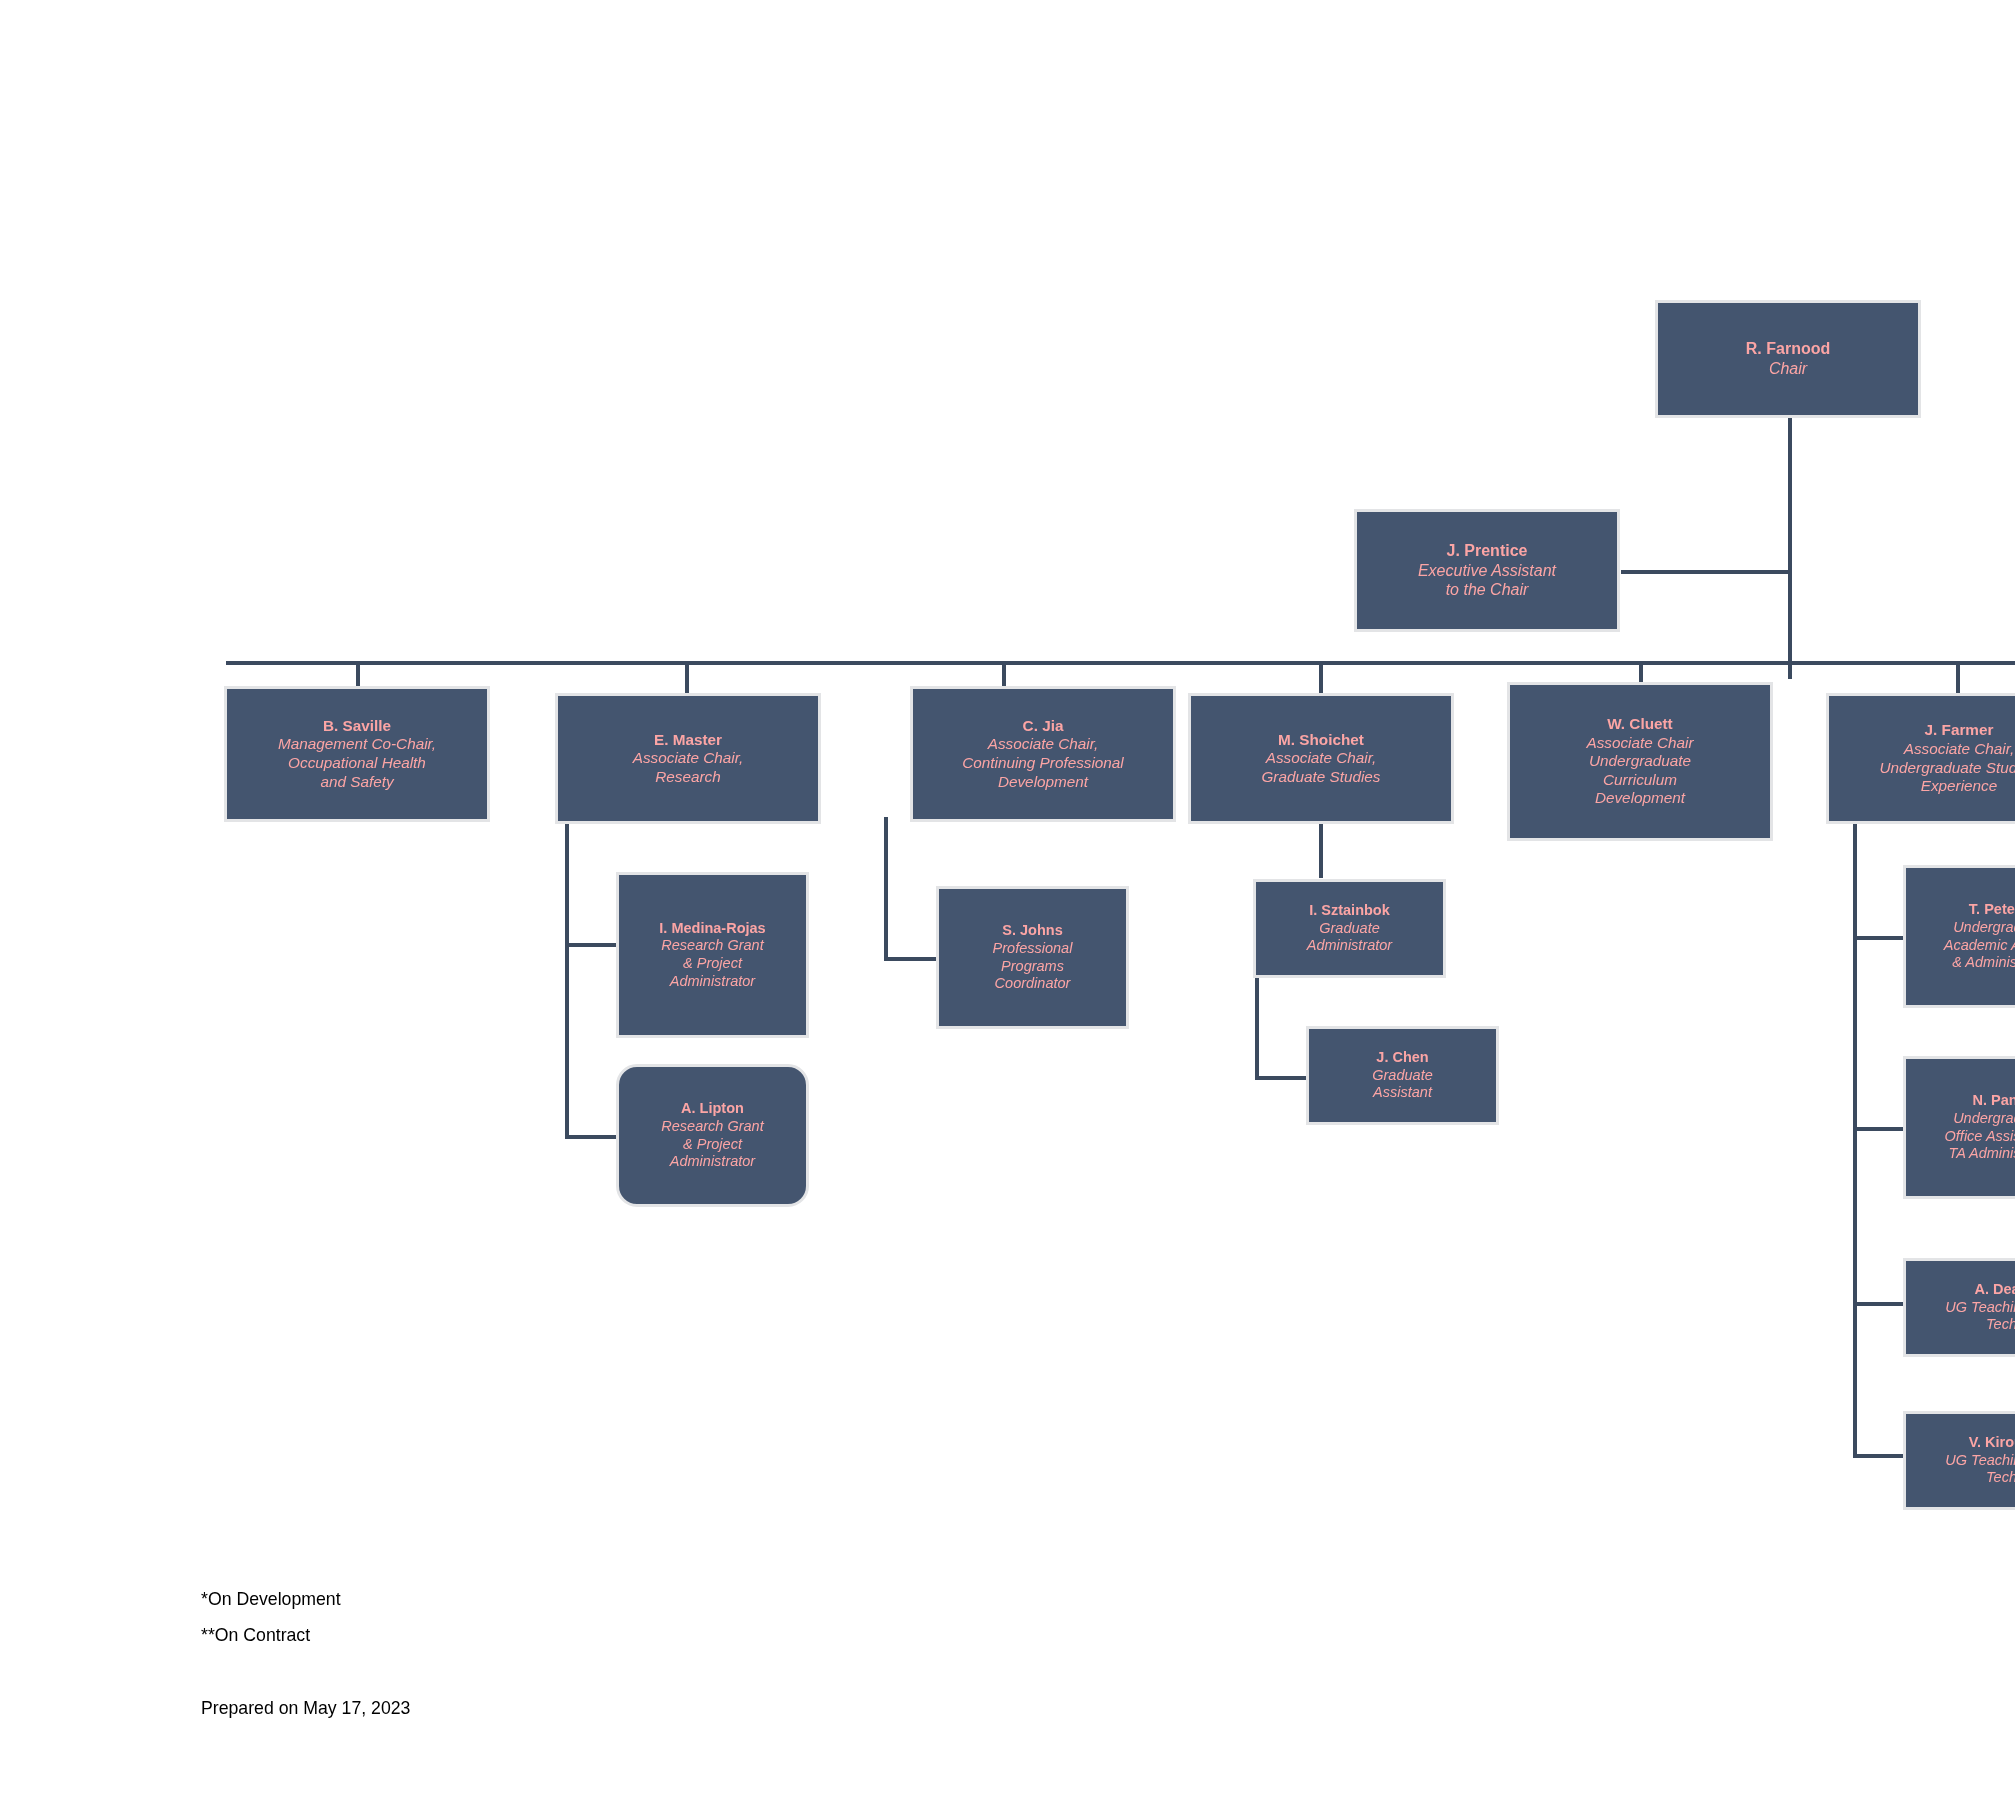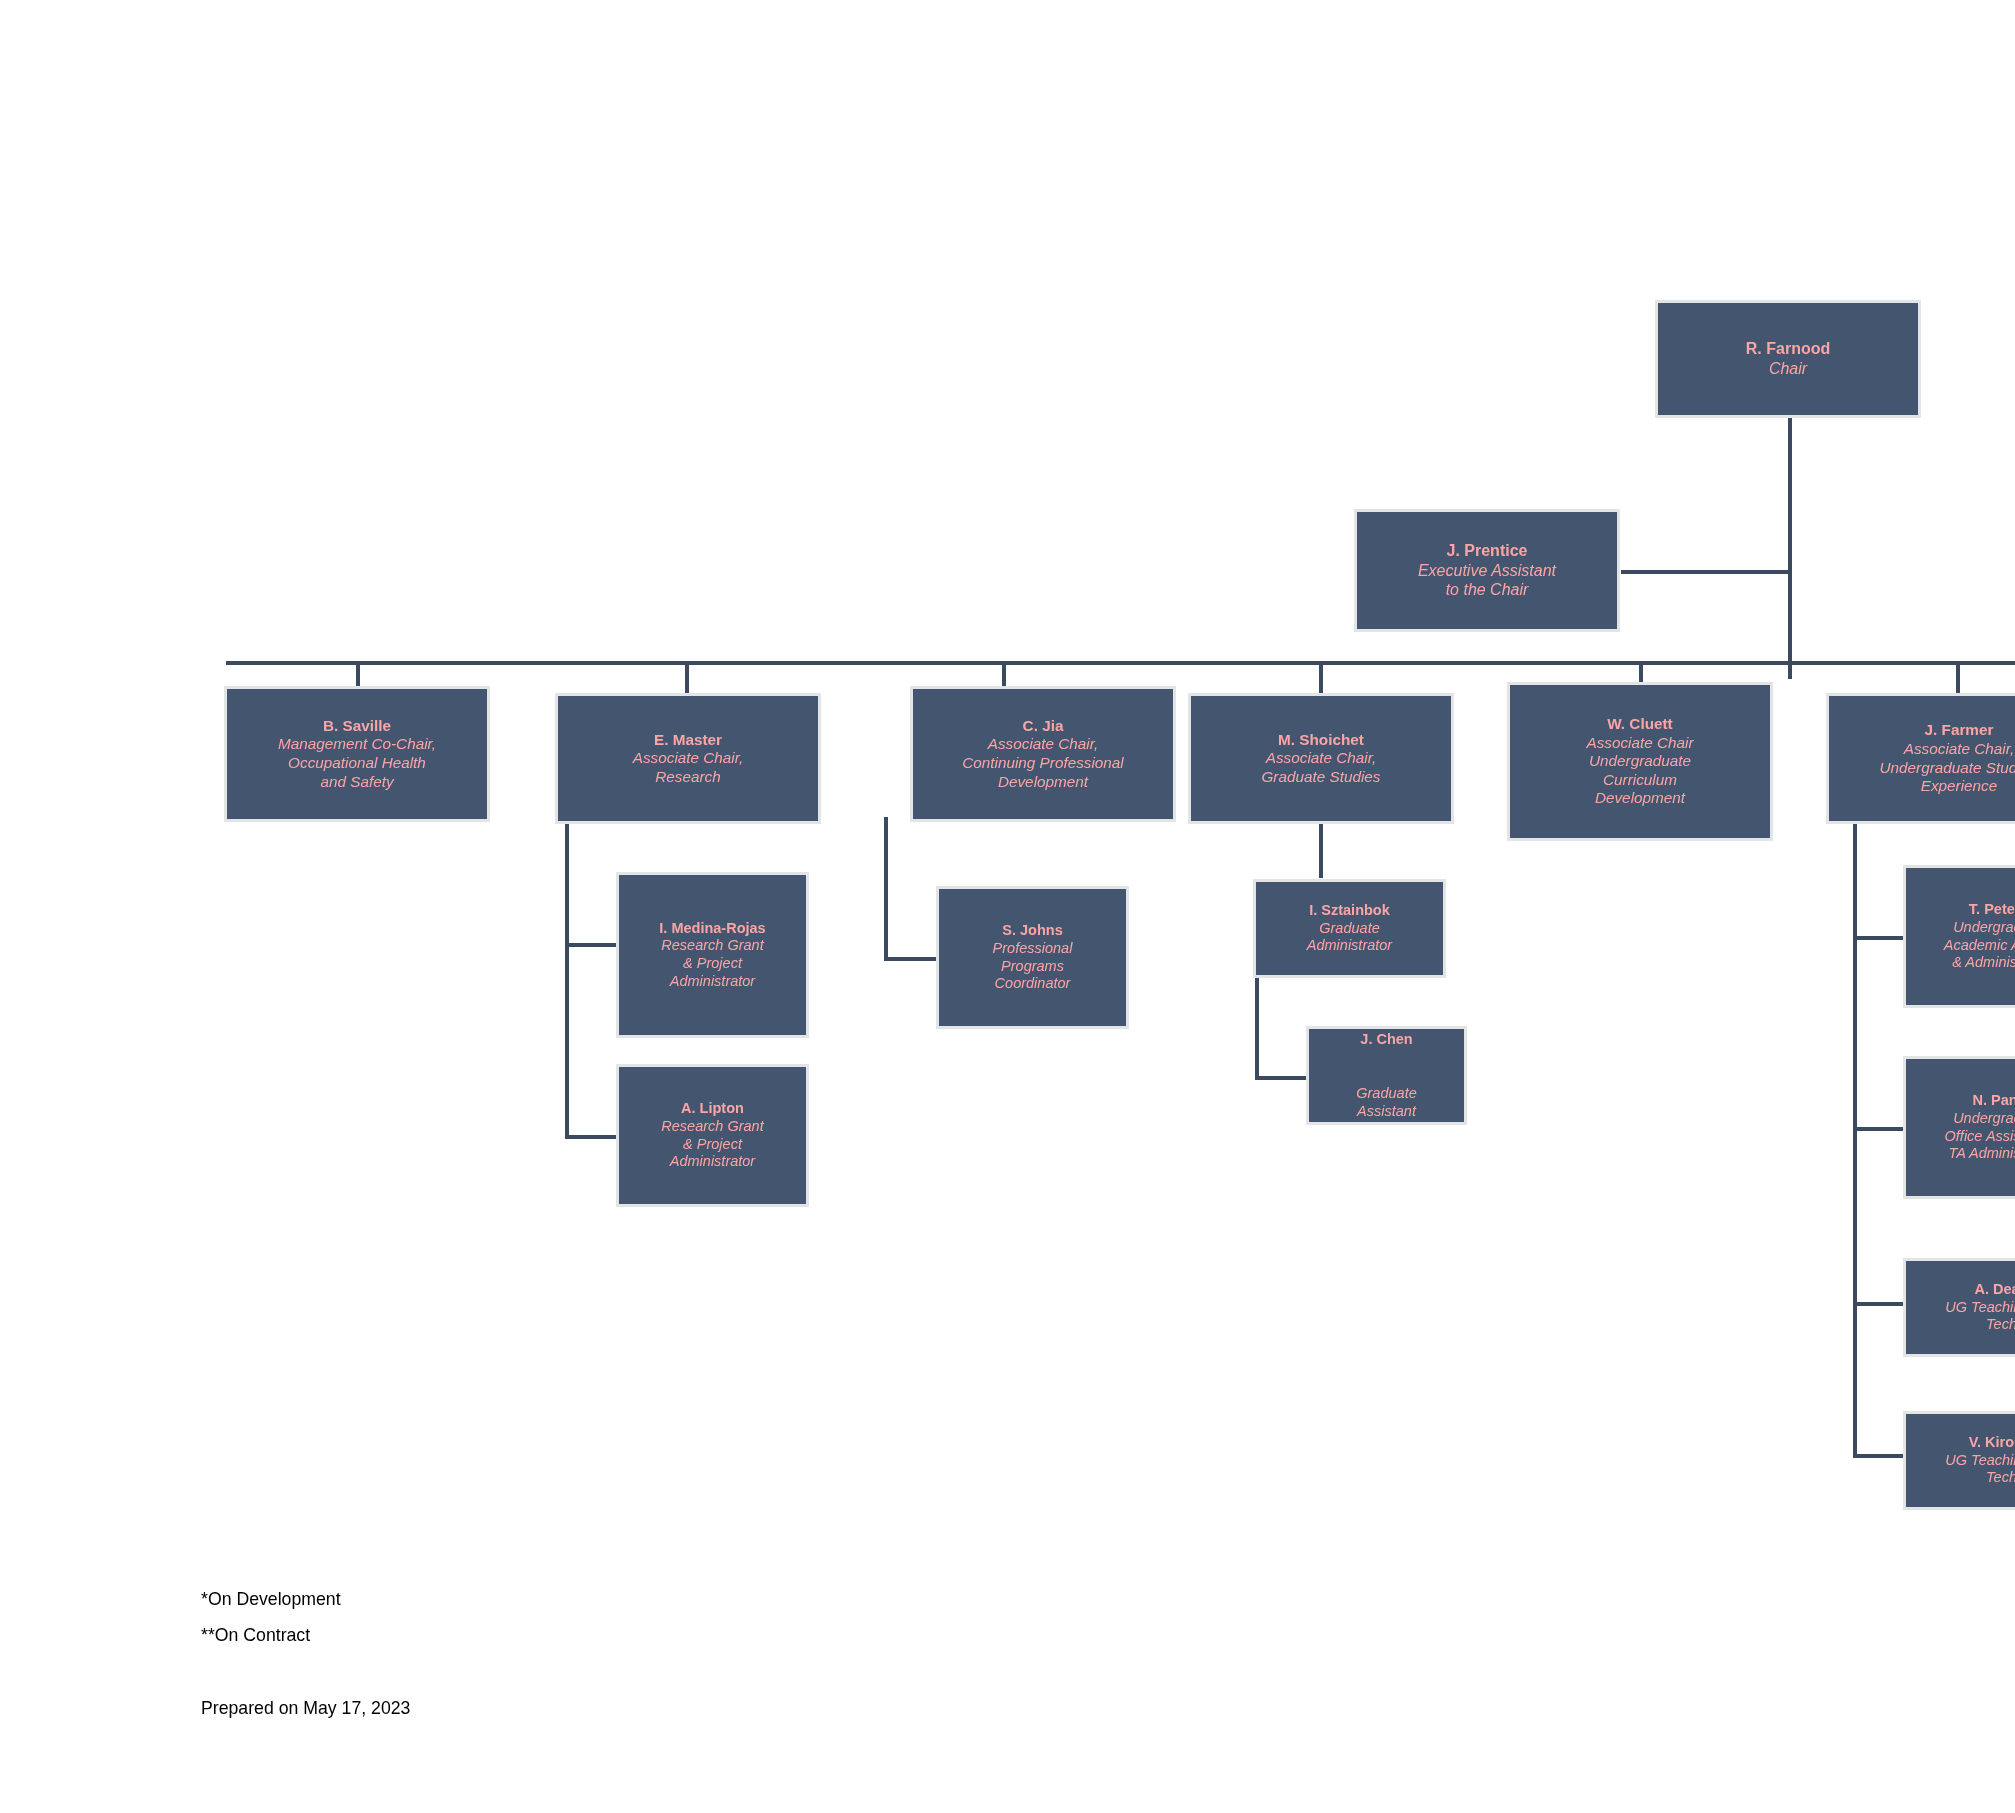--- a/index.html
+++ b/index.html
@@ -139,36 +139,36 @@
   <div class="node t-l3" style="left:1826px; top:693px; width:266px; height:131px;">
     <span class="nm">J. Farmer</span>
     <span class="ttl">Associate Chair,<br>Undergraduate Student<br>Experience</span>
   </div>
 
   <div class="node t-l4" style="left:616px; top:872px; width:193px; height:166px;">
     <span class="nm">I. Medina-Rojas</span>
     <span class="ttl">Research Grant<br>&amp; Project<br>Administrator</span>
   </div>
 
-  <div class="node t-l4" style="left:616px; top:1064px; width:193px; height:143px;">
+  <div class="node t-l4" style="left:616px; top:1064px; width:193px; height:143px;border-radius:21px;">
     <span class="nm">A. Lipton</span>
     <span class="ttl">Research Grant<br>&amp; Project<br>Administrator</span>
   </div>
 
   <div class="node t-l4" style="left:936px; top:886px; width:193px; height:143px;">
     <span class="nm">S. Johns</span>
     <span class="ttl">Professional<br>Programs<br>Coordinator</span>
   </div>
 
   <div class="node t-l4" style="left:1253px; top:879px; width:193px; height:99px;">
     <span class="nm">I. Sztainbok</span>
     <span class="ttl">Graduate<br>Administrator</span>
   </div>
 
-  <div class="node t-l4" style="left:1306px; top:1026px; width:161px; height:99px;justify-content:space-between;">
+  <div class="node t-l4" style="left:1306px; top:1026px; width:193px; height:99px;">
     <span class="nm">J. Chen</span>
     <span class="ttl">Graduate<br>Assistant</span>
   </div>
 
   <div class="node t-l4" style="left:1903px; top:865px; width:197px; height:143px;">
     <span class="nm">T. Peters*</span>
     <span class="ttl">Undergraduate<br>Academic Advisor<br>&amp; Administrator</span>
   </div>
 
   <div class="node t-l4" style="left:1903px; top:1056px; width:197px; height:143px;">

